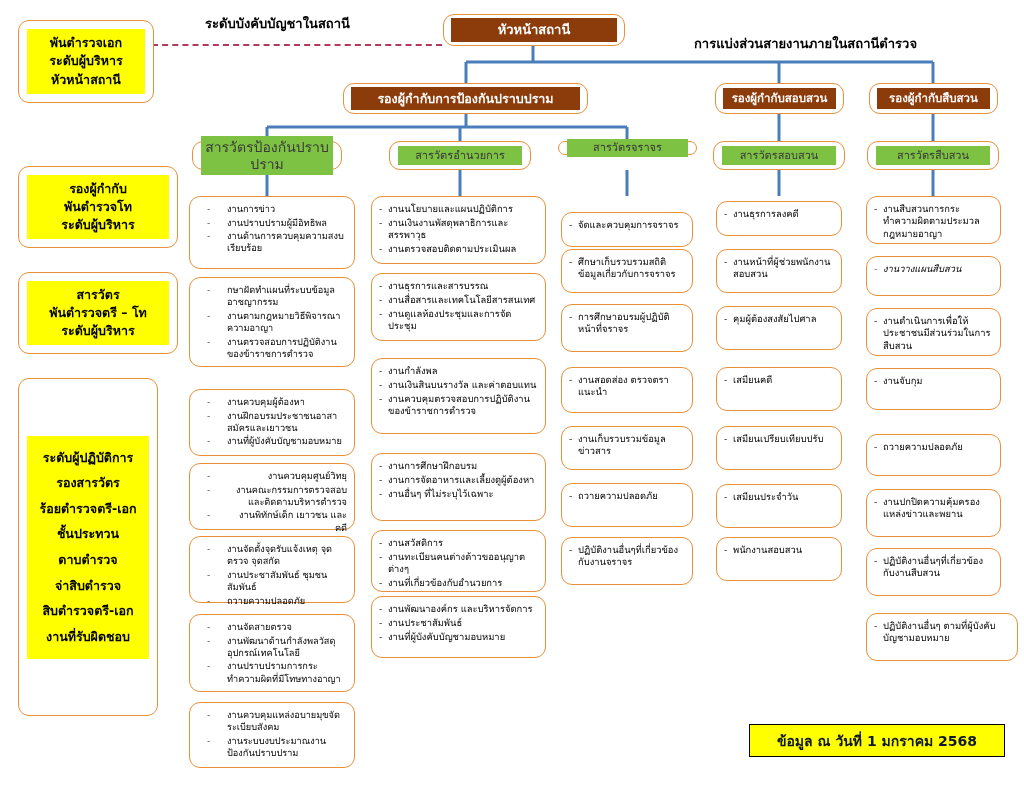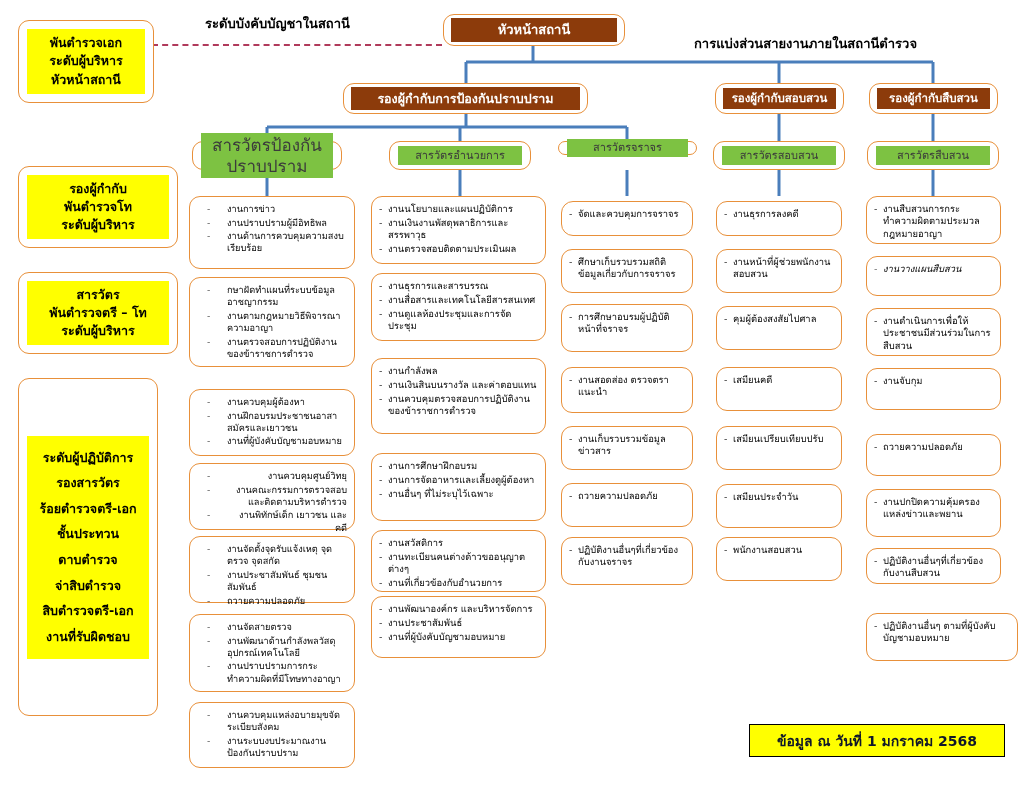--- a/index.html
+++ b/index.html
@@ -207,21 +207,21 @@
 
   <div class="shell" style="left:715px; top:83px; width:129px; height:31px;">
     <div class="brown-fill" style="font-size:11.5px;">รองผู้กำกับสอบสวน</div>
   </div>
 
   <div class="shell" style="left:869px; top:83px; width:129px; height:31px;">
     <div class="brown-fill" style="font-size:11.5px;">รองผู้กำกับสืบสวน</div>
   </div>
 
   <div class="shell" style="left:192px; top:141px; width:150px; height:29px;">
-    <div class="green-fill" style="font-size:17px;">สารวัตรป้องกันปราบปราม</div>
+    <div class="green-fill" style="font-size:14px;">สารวัตรป้องกันปราบปราม</div>
   </div>
 
   <div class="shell" style="left:389px; top:141px; width:142px; height:29px;">
     <div class="green-fill" style="font-size:11px;">สารวัตรอำนวยการ</div>
   </div>
 
   <div class="shell" style="left:558px; top:141px; width:139px; height:14px;">
     <div class="green-fill" style="font-size:11px;">สารวัตรจราจร</div>
   </div>
 
@@ -329,21 +329,21 @@
   </div>
 
   <div class="shell task dash-inline" style="left:371px; top:596px; width:175px; height:62px;">
     <ul style="font-size:9.4px;">
       <li>งานพัฒนาองค์กร และบริหารจัดการ</li>
       <li>งานประชาสัมพันธ์</li>
       <li>งานที่ผู้บังคับบัญชามอบหมาย</li>
     </ul>
   </div>
 
-  <div class="shell task dash-inline" style="left:561px; top:201px; width:132px; height:35px;border-radius:12px;">
+  <div class="shell task dash-inline" style="left:561px; top:212px; width:132px; height:35px;">
     <ul style="font-size:9.4px;">
       <li>จัดและควบคุมการจราจร</li>
     </ul>
   </div>
 
   <div class="shell task dash-inline" style="left:561px; top:249px; width:132px; height:44px;">
     <ul style="font-size:9.4px;">
       <li>ศึกษาเก็บรวบรวมสถิติข้อมูลเกี่ยวกับการจราจร</li>
     </ul>
   </div>
@@ -449,21 +449,21 @@
       <li>ถวายความปลอดภัย</li>
     </ul>
   </div>
 
   <div class="shell task dash-inline" style="left:866px; top:489px; width:135px; height:48px;">
     <ul style="font-size:9.4px;">
       <li>งานปกปิดความคุ้มครองแหล่งข่าวและพยาน</li>
     </ul>
   </div>
 
-  <div class="shell task dash-inline" style="left:866px; top:548px; width:135px; height:36px;">
+  <div class="shell task dash-inline" style="left:866px; top:548px; width:135px; height:48px;">
     <ul style="font-size:9.4px;">
       <li>ปฏิบัติงานอื่นๆที่เกี่ยวข้องกับงานสืบสวน</li>
     </ul>
   </div>
 
   <div class="shell task dash-inline" style="left:866px; top:613px; width:152px; height:48px;">
     <ul style="font-size:9.4px;">
       <li>ปฏิบัติงานอื่นๆ ตามที่ผู้บังคับบัญชามอบหมาย</li>
     </ul>
   </div>

